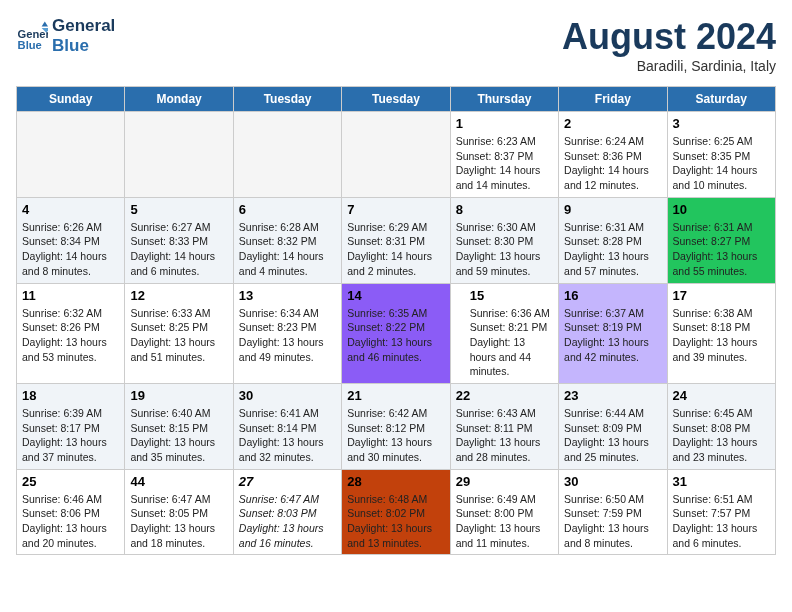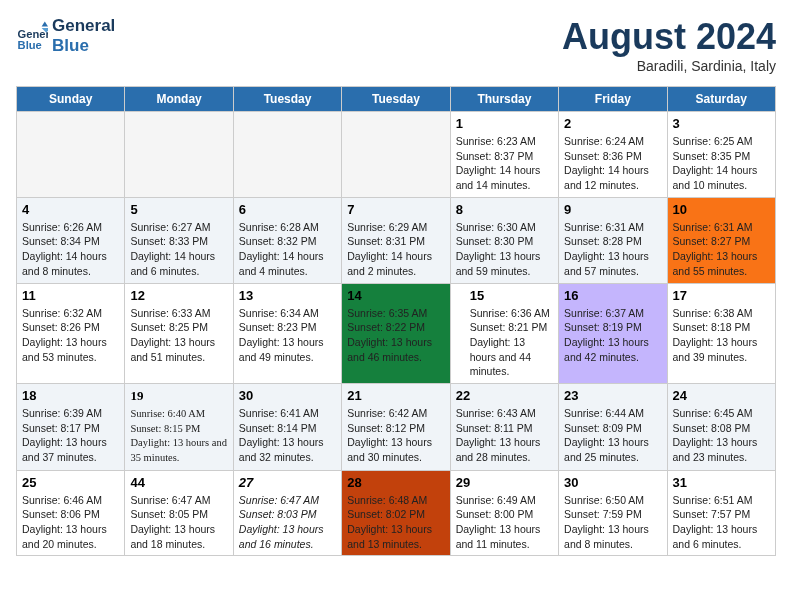--- a/index.html
+++ b/index.html
@@ -151,39 +151,39 @@
           <div class="cell-text">Sunrise: 6:29 AM<br>Sunset: 8:31 PM<br>Daylight: 14 hours and 2 minutes.</div>
         </td>
         <td style="background: rgb(240, 244, 248);">
           <span class="day-num">8</span>
           <div class="cell-text">Sunrise: 6:30 AM<br>Sunset: 8:30 PM<br>Daylight: 13 hours and 59 minutes.</div>
         </td>
         <td style="background: rgb(240, 244, 248);">
           <span class="day-num">9</span>
           <div class="cell-text">Sunrise: 6:31 AM<br>Sunset: 8:28 PM<br>Daylight: 13 hours and 57 minutes.</div>
         </td>
-        <td style="background: #f97316;">
+        <td style="background: #22c55e;">
           <span class="day-num">10</span>
           <div class="cell-text">Sunrise: 6:31 AM<br>Sunset: 8:27 PM<br>Daylight: 13 hours and 55 minutes.</div>
         </td>
       </tr>
       <tr>
         <td style="background: rgb(255, 255, 255);">
           <span class="day-num">11</span>
           <div class="cell-text">Sunrise: 6:32 AM<br>Sunset: 8:26 PM<br>Daylight: 13 hours and 53 minutes.</div>
         </td>
         <td style="background: rgb(255, 255, 255);">
           <span class="day-num">12</span>
           <div class="cell-text">Sunrise: 6:33 AM<br>Sunset: 8:25 PM<br>Daylight: 13 hours and 51 minutes.</div>
         </td>
         <td style="background: rgb(255, 255, 255);">
           <span class="day-num">13</span>
           <div class="cell-text">Sunrise: 6:34 AM<br>Sunset: 8:23 PM<br>Daylight: 13 hours and 49 minutes.</div>
         </td>
-        <td style="background: #15803d;">
+        <td style="background: #8b5cf6;">
           <span class="day-num">14</span>
           <div class="cell-text">Sunrise: 6:35 AM<br>Sunset: 8:22 PM<br>Daylight: 13 hours and 46 minutes.</div>
         </td>
         <td style="background: rgb(255, 255, 255); padding-left: 19px;">
           <span class="day-num">15</span>
           <div class="cell-text">Sunrise: 6:36 AM<br>Sunset: 8:21 PM<br>Daylight: 13 hours and 44 minutes.</div>
         </td>
         <td style="background: #c4b5fd;">
           <span class="day-num">16</span>
           <div class="cell-text">Sunrise: 6:37 AM<br>Sunset: 8:19 PM<br>Daylight: 13 hours and 42 minutes.</div>
@@ -191,21 +191,21 @@
         <td style="background: rgb(255, 255, 255);">
           <span class="day-num">17</span>
           <div class="cell-text">Sunrise: 6:38 AM<br>Sunset: 8:18 PM<br>Daylight: 13 hours and 39 minutes.</div>
         </td>
       </tr>
       <tr>
         <td style="background: rgb(240, 244, 248);">
           <span class="day-num">18</span>
           <div class="cell-text">Sunrise: 6:39 AM<br>Sunset: 8:17 PM<br>Daylight: 13 hours and 37 minutes.</div>
         </td>
-        <td style="background: rgb(240, 244, 248); font-family: Liberation Serif, serif;">
+        <td style="background: rgb(240, 244, 248);">
           <span class="day-num">19</span>
           <div class="cell-text">Sunrise: 6:40 AM<br>Sunset: 8:15 PM<br>Daylight: 13 hours and 35 minutes.</div>
         </td>
         <td style="background: rgb(240, 244, 248);">
           <span class="day-num">30</span>
           <div class="cell-text">Sunrise: 6:41 AM<br>Sunset: 8:14 PM<br>Daylight: 13 hours and 32 minutes.</div>
         </td>
         <td style="background: rgb(240, 244, 248);">
           <span class="day-num">21</span>
           <div class="cell-text">Sunrise: 6:42 AM<br>Sunset: 8:12 PM<br>Daylight: 13 hours and 30 minutes.</div>

